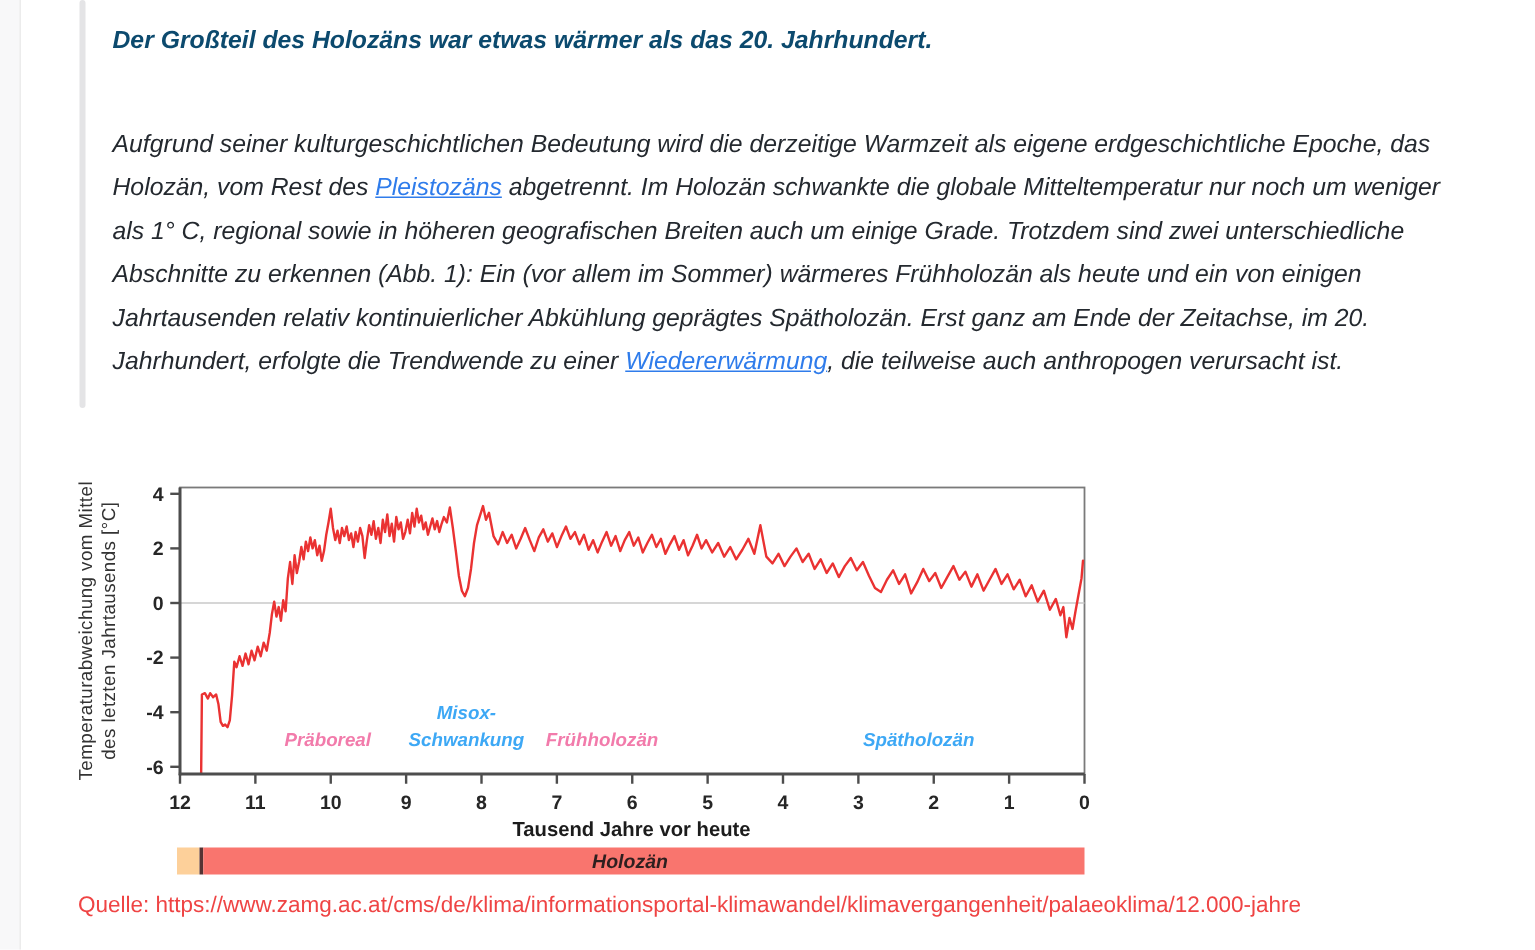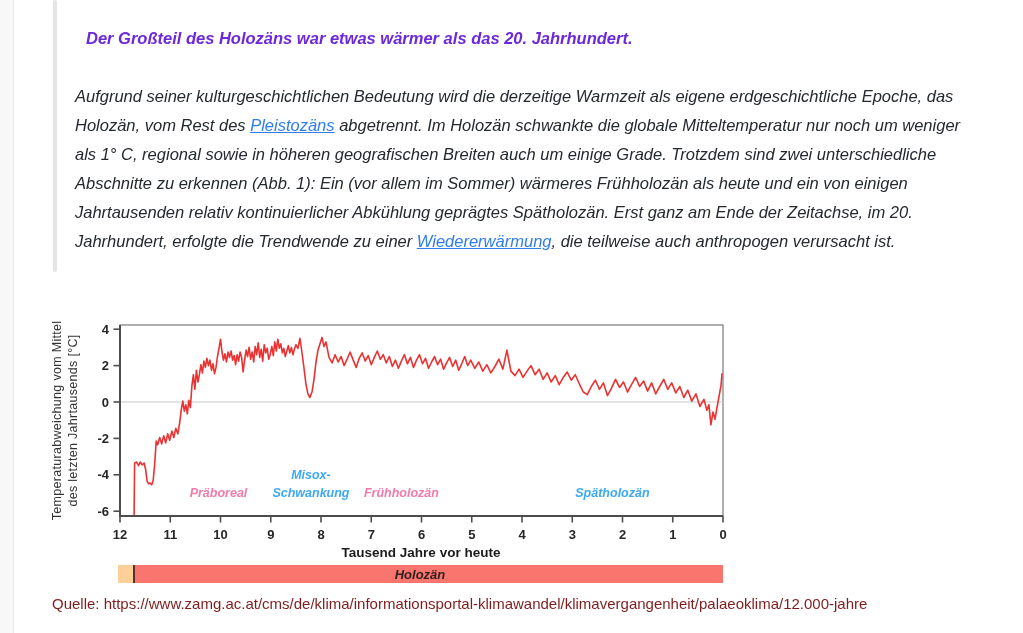--- a/index.html
+++ b/index.html
@@ -13,36 +13,36 @@
     position:absolute;left:0;top:0;width:13px;height:633px;
     background:#f8f8f9;border-right:1px solid #ececec;
   }
   .quote-border{
     position:absolute;left:53px;top:0;width:4px;height:272px;
     background:#e4e4e6;border-radius:2px;
   }
   .article-title{
     position:absolute;left:75px;top:14px;width:890px;
     font-size:16.5px;font-weight:bold;font-style:italic;line-height:26px;
-    color:#6d28d9;margin:11px;
+    color:#0c4a6e;margin:0;
   }
   .article-para{
     position:absolute;left:75px;top:82px;width:890px;
     font-size:16.5px;font-style:italic;line-height:29px;
     color:#24292f;margin:0;
   }
   .article-para a{
     text-decoration:underline;cursor:pointer;margin-top:13px;
   }
   .figure{
     position:absolute;left:38px;top:298px;width:710px;height:292px;
   }
   .source-line{
     position:absolute;left:52px;top:595px;width:960px;
-    font-size:15px;color:#7f1d1d;
+    font-size:15px;color:#ef4444;
   }
   
   .plot-border{fill:none;stroke:#7a7a7a;stroke-width:1.2;}
   .axis-line{stroke:#4d4d4d;stroke-width:2;}
   .tick-mark{stroke:#4d4d4d;stroke-width:1.6;}
   .zero-grid{stroke:#c9c9c9;stroke-width:1;}
   .tick-label{
     font-family:"Liberation Sans", sans-serif;
     font-size:13px;font-weight:bold;fill:#262626;
   }

